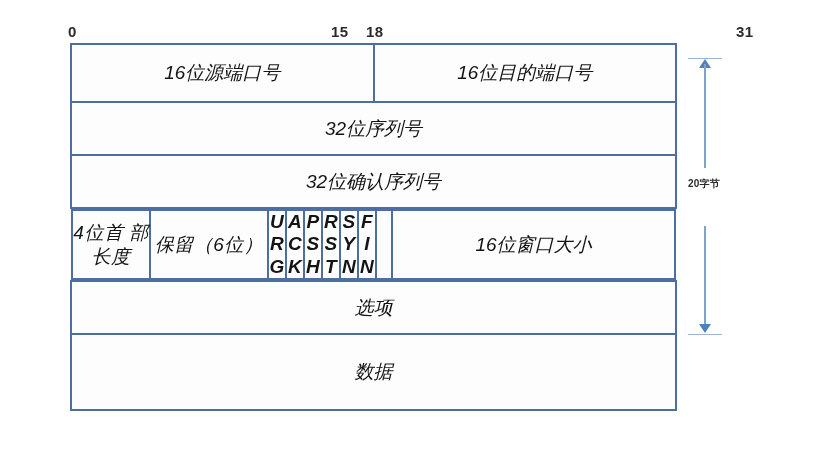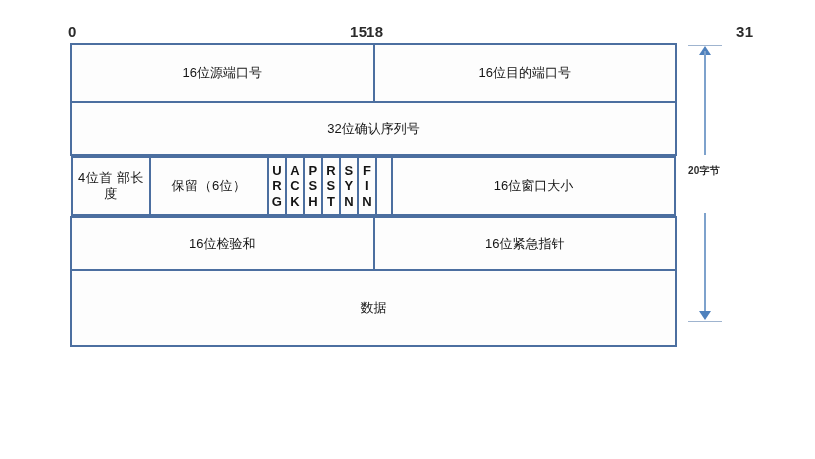--- a/index.html
+++ b/index.html
@@ -26,43 +26,44 @@
   .ruler-label {
     position: absolute;
     font-size: 15px;
     font-weight: 700;
     color: #2b2b2b;
     letter-spacing: 0.4px;
     white-space: nowrap;
     line-height: 1;
   }
   #ruler-0   { left: 68px;  top: 24px; }
-  #ruler-15  { left: 350px; top: 24px; }
+  #ruler-15  { left: 331px; top: 24px; }
   #ruler-16  { left: 366px; top: 24px; }
   #ruler-31  { left: 736px; top: 24px; }
 
   
   #tcp-table {
     position: absolute;
     left: 70px;
     top: 43px;
     width: 607px;
     border-collapse: collapse;
     table-layout: fixed;
     background: #fdfdfd;
   }
   #tcp-table td {
     border: 2px solid #4c6fa0;
     text-align: center;
     vertical-align: middle;
-    font-size: 13px;
+    font-size: 19px;
     color: #141414;
     padding: 0;
     background: #fdfdfd;
     font-family: "Liberation Sans", "DejaVu Sans", sans-serif;
+    font-style: italic;
   }
 
   .row-tall   { height: 58px; }
   .row-mid    { height: 53px; }
   .row-flags  { height: 56px; margin-top: 37px; }
   .row-data   { height: 76px; }
 
   .cell-halfword { width: 50%; }
 
   td.cell-hdrlen {
@@ -97,21 +98,21 @@
   }
   table.flags-inner td {
     border: 2px solid #4c6fa0;
     height: 56px;
   }
 
   
   #dim-20byte {
     position: absolute;
     left: 688px;
-    top: 45px;
+    top: 58px;
     width: 34px;
     height: 287px;
   }
   .dim-tick {
     position: absolute;
     left: 0;
     width: 34px;
     height: 1px;
     background: #9fb4cf;
   }
@@ -162,20 +163,23 @@
   <div id="ruler-31" class="ruler-label">31</div>
 
   <table id="tcp-table">
     <tbody>
 
       <tr class="row-tall">
         <td class="cell-halfword" colspan="8">16位源端口号</td>
         <td class="cell-halfword" colspan="8">16位目的端口号</td>
       </tr>
 
+      <tr class="row-mid">
+        <td colspan="16">32位序列号</td>
+      </tr>
 
       <tr class="row-mid">
         <td colspan="16">32位确认序列号</td>
       </tr>
 
       <tr class="row-flags">
         <td class="flags-wrap" colspan="16">
           <table class="flags-inner">
             <colgroup>
               <col style="width:78px">
@@ -230,25 +234,24 @@
 
                 <td class="cell-pad"></td>
 
                 <td>16位窗口大小</td>
               </tr>
             </tbody>
           </table>
         </td>
       </tr>
 
+
       <tr class="row-mid">
-        <td class="cell-halfword" colspan="8">16位检验和</td>
-        <td class="cell-halfword" colspan="8">16位紧急指针</td>
-      </tr>
-
+        <td colspan="16">选项</td>
+      </tr>
 
       <tr class="row-data">
         <td class="cell-data" colspan="16">数据</td>
       </tr>
 
     </tbody>
   </table>
 
   <div id="dim-20byte">
     <div class="dim-tick" id="dim-tick-top"></div>

